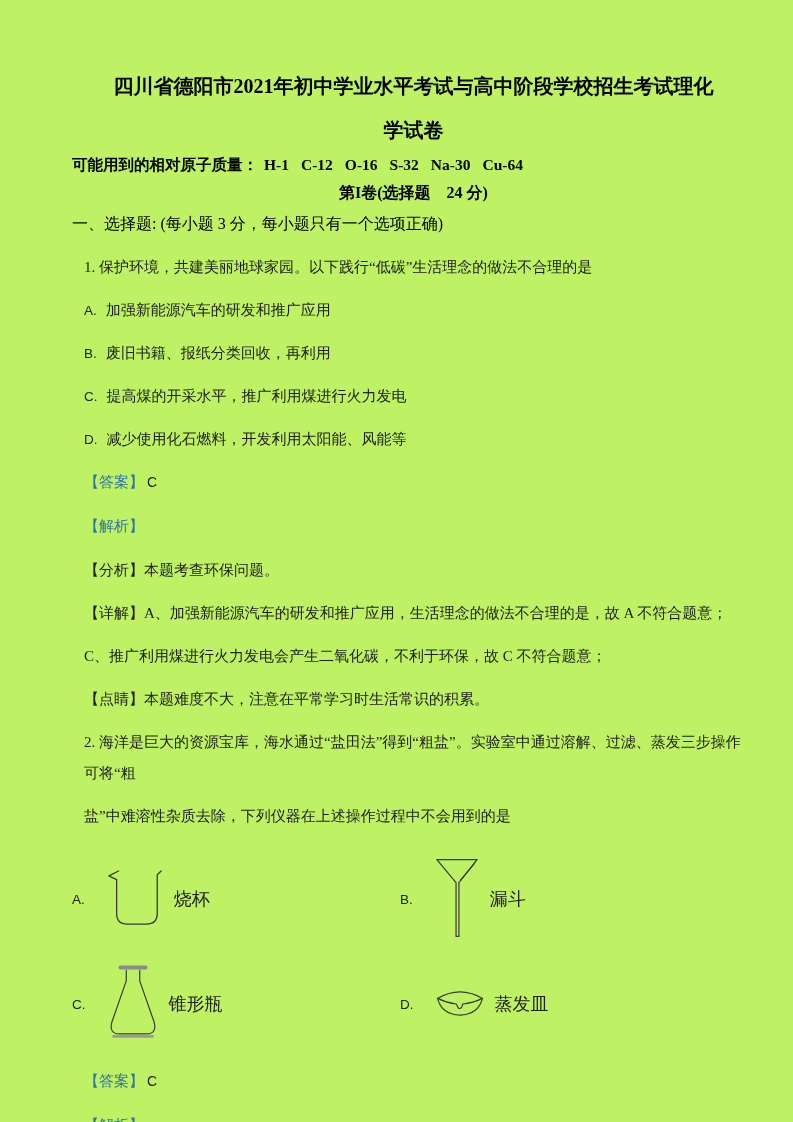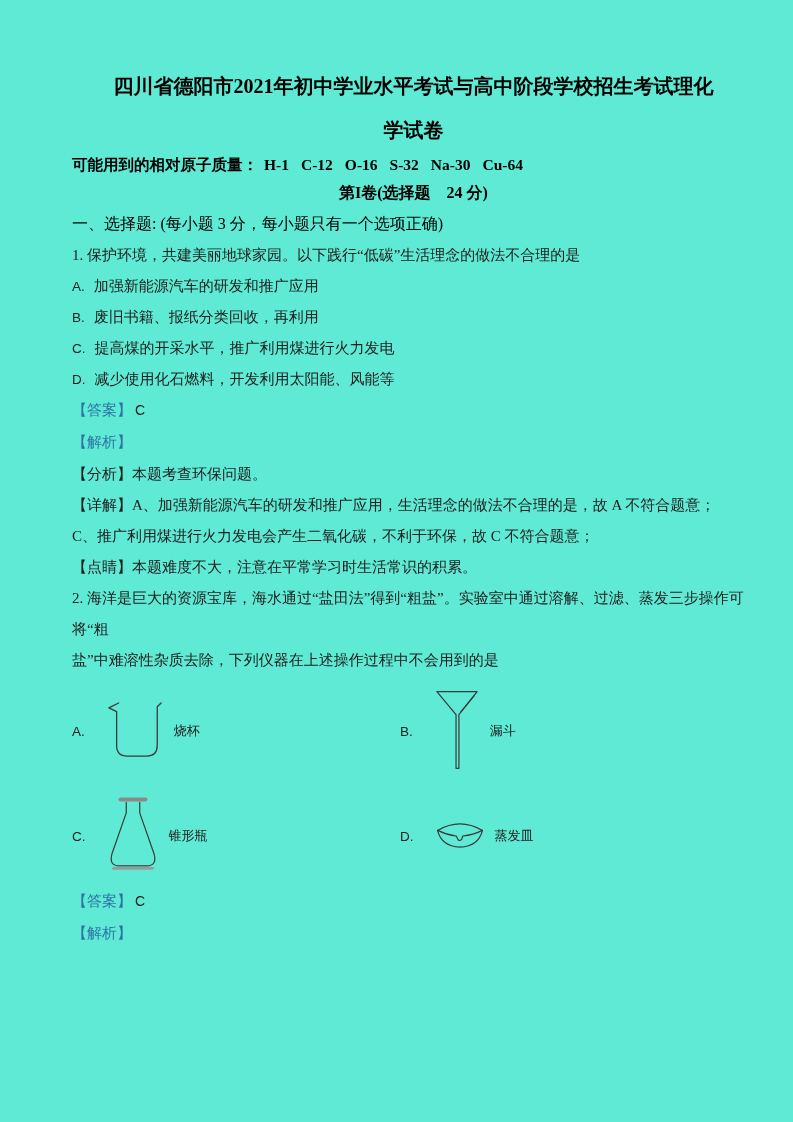--- a/index.html
+++ b/index.html
@@ -1,44 +1,44 @@
 <!DOCTYPE html>
 <html><head>
 <meta charset="utf-8">
 <style>
   html,body { margin:0; padding:0; background:#ffffff; }
   .page {
     position:relative;
     width:793px; height:1122px;
     margin:0 auto;
-    background:#5eead4;
+    background:#bef264;
     box-sizing:border-box;
     padding:64px 38px 0 72px;
     font-family:"Liberation Serif","DejaVu Serif",serif;
     color:#212121;
     overflow:hidden;
   }
   .title { font-size:20px; font-weight:700; color:#000; text-align:center;
            line-height:44px; white-space:nowrap; }
   .atomic-line { font-size:15.5px; font-weight:700; color:#000; line-height:26px; white-space:nowrap; }
   .atomic-line .val { font-family:"Liberation Serif","DejaVu Serif",serif; margin-left:12px; }
   .atomic-line .val.first { margin-left:6px; }
   .volume-line { font-size:16px; font-weight:700; color:#000; text-align:center; line-height:30px; }
   .section-line { font-size:16px; font-weight:400; color:#000; line-height:32px; }
-  .line { font-size:15px; line-height:31px; margin:0; }
+  .line { font-size:15px; line-height:31px; margin:12px; }
   .opt-label { font-family:"Liberation Sans","DejaVu Sans",sans-serif; font-size:13.5px; margin-right:9px; }
   .tag-blue { color:#2e74a6;font-family:Liberation Mono, monospace; }
   .ans-letter { font-family:"Liberation Sans","DejaVu Sans",sans-serif; font-size:14px; margin-left:3px; }
   .equip-row { display:flex; align-items:center; }
   .equip-row.row1 { height:110px; }
   .equip-row.row2 { height:100px; }
   .equip-cell { display:flex; align-items:center; }
   .equip-cell.left { width:328px; }
   .equip-cell .figure { margin-left:12px; margin-right:10px; display:flex; align-items:center; }
-  .equip-name { font-size:13px; }
+  .equip-name { font-size:18px; }
   svg.apparatus { display:block; }
   svg.apparatus path, svg.apparatus line { vector-effect:non-scaling-stroke; }
 </style>
 </head>
 <body>
 
 <div class="page">
 
   <div class="title">四川省德阳市2021年初中学业水平考试与高中阶段学校招生考试理化</div>
   <div class="title">学试卷</div>

